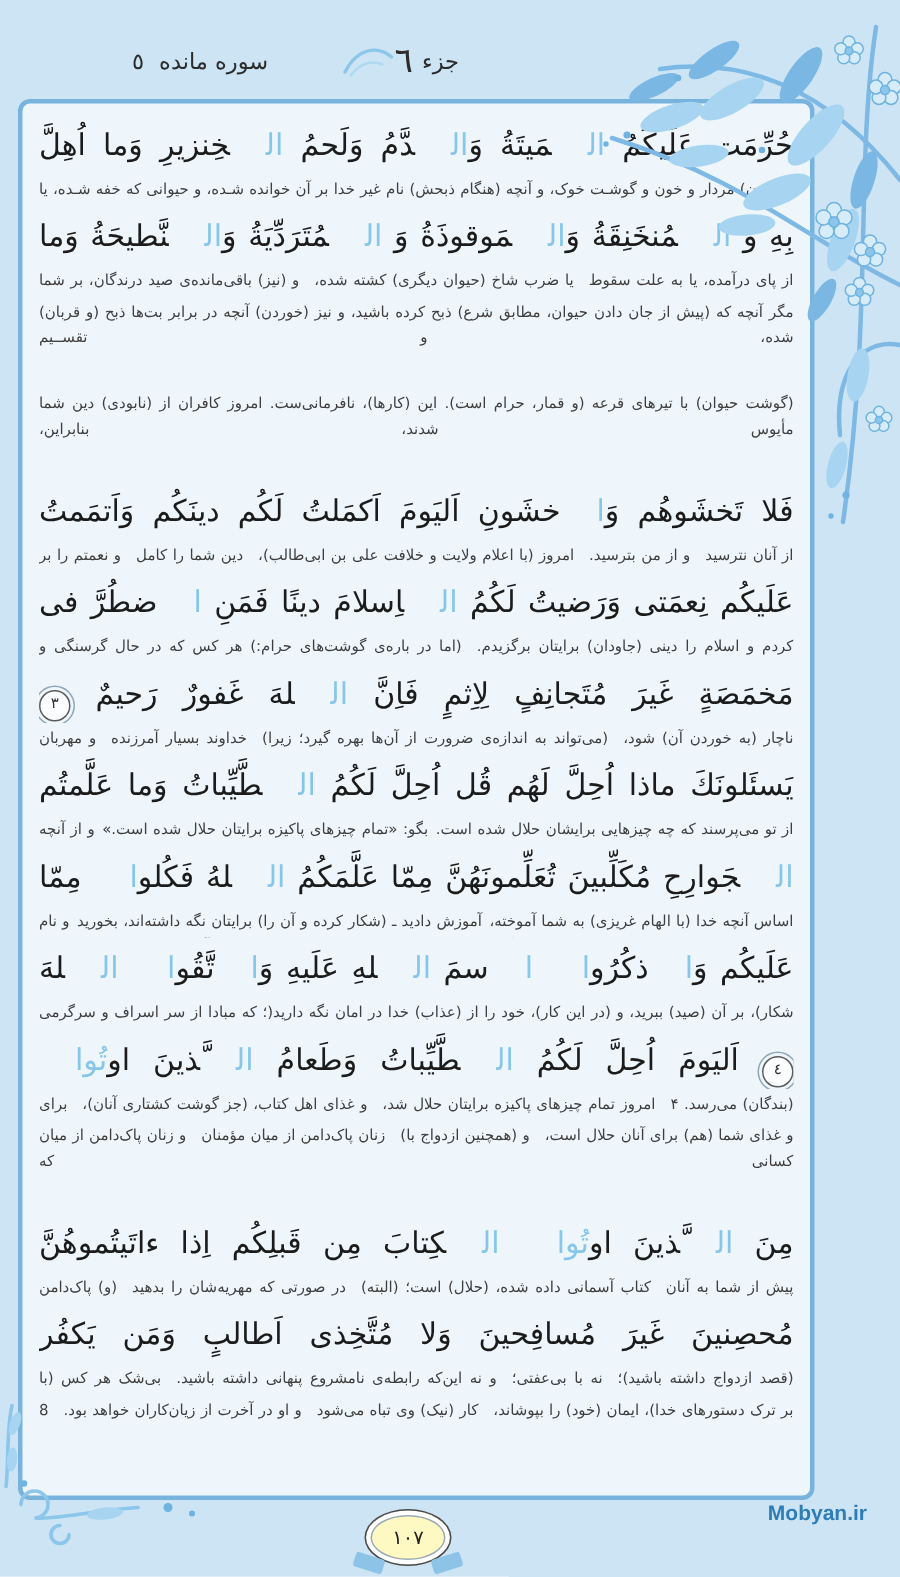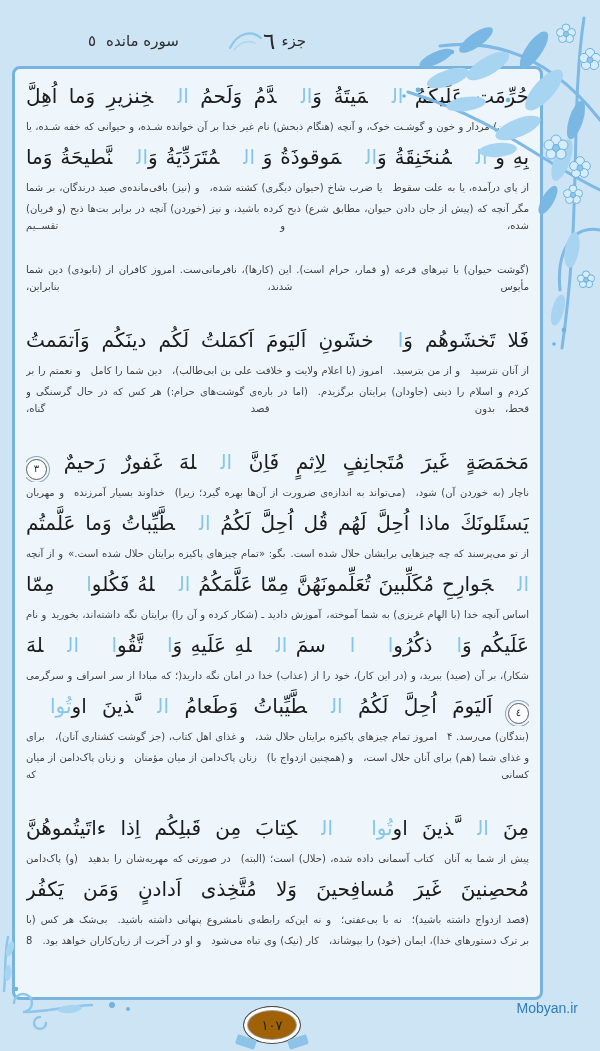--- a/index.html
+++ b/index.html
@@ -38,34 +38,34 @@
     box-shadow:0 0 0 2px #eef6fc,0 0 0 3px #8fa6b5;
     font-size:10px;color:#333;vertical-align:-3px;
   }
   .fa{
     direction:rtl;text-align:justify;text-align-last:justify;
     font-size:10px;line-height:17px;margin-top:2px;color:#3f3f3f;
   }
   
   .page-medallion{
     position:absolute;left:243px;top:1006px;width:56px;height:36px;
-    border:1.5px solid #4a4a4a;border-radius:50%;background:#a16207;
+    border:1.5px solid #4a4a4a;border-radius:50%;background:#fef9c3;
     box-shadow:inset 0 0 0 3px #fff, inset 0 0 0 4px #9aa9b4;
     display:flex;align-items:center;justify-content:center;
     font-size:13px;color:#222;z-index:3;
   }
   .page-medallion::before,.page-medallion::after{
     content:"";position:absolute;bottom:-4px;width:20px;height:10px;
     background:#8cc3e6;z-index:-1;border-radius:2px;
   }
   .page-medallion::before{left:-8px;transform:rotate(18deg);}
   .page-medallion::after{right:-8px;transform:rotate(-18deg);}
   .watermark{
     position:absolute;top:1000px;right:22px;
-    font-size:14px;font-weight:normal;color:#2e7db9;z-index:3;
+    font-size:14px;font-weight:bold;color:#2e7db9;z-index:3;
     font-family:"Liberation Sans","DejaVu Sans",sans-serif;
   }
   
   .floral-tr{position:absolute;top:0;right:0;z-index:2;pointer-events:none;}
   .header-curl{position:absolute;top:28px;left:228px;z-index:2;pointer-events:none;}
   .flourish-bl{position:absolute;left:0;top:925px;z-index:2;pointer-events:none;}
 </style>
 </head>
 <body>
 
@@ -104,20 +104,21 @@
   <div class="line-block">
     <div class="fa">(گوشت حیوان) با تیرهای قرعه (و قمار، حرام است). این (کارها)، نافرمانی‌ست. امروز کافران از (نابودی) دین شما مأیوس شدند، بنابراین،</div>
   </div>
 
   <div class="line-block">
     <div class="ar"><span>فَلا تَخشَوهُم وَ</span><span class="hl">ا</span><span>خشَونِ اَليَومَ اَكمَلتُ لَكُم دينَكُم وَاَتمَمتُ</span></div>
     <div class="fa">از آنان نترسید و از من بترسید. امروز (با اعلام ولایت و خلافت علی بن ابی‌طالب)، دین شما را کامل و نعمتم را بر شما تمام</div>
   </div>
 
   <div class="line-block">
+    <div class="ar"><span>عَلَيكُم نِعمَتى وَرَضيتُ لَكُمُ </span><span class="hl">ال</span><span>اِسلامَ دينًا فَمَنِ </span><span class="hl">ا</span><span>ضطُرَّ فى</span></div>
     <div class="fa">کردم و اسلام را دینی (جاودان) برایتان برگزیدم. (اما در باره‌ی گوشت‌های حرام:) هر کس که در حال گرسنگی و قحط، بدون قصد گناه،</div>
   </div>
 
   <div class="line-block">
     <div class="ar"><span>مَخمَصَةٍ غَيرَ مُتَجانِفٍ لِاِثمٍ فَاِنَّ </span><span class="hl">ال</span><span>لهَ غَفورٌ رَحيمٌ </span><span class="badge">٣</span></div>
     <div class="fa">ناچار (به خوردن آن) شود، (می‌تواند به اندازه‌ی ضرورت از آن‌ها بهره گیرد؛ زیرا) خداوند بسیار آمرزنده و مهربان است. ٣</div>
   </div>
 
   <div class="line-block">
     <div class="ar"><span>يَسئَلونَكَ ماذا اُحِلَّ لَهُم قُل اُحِلَّ لَكُمُ </span><span class="hl">ال</span><span>طَّيِّباتُ وَما عَلَّمتُم مِنَ</span></div>
@@ -142,21 +143,21 @@
   <div class="line-block">
     <div class="fa">و غذای شما (هم) برای آنان حلال است، و (همچنین ازدواج با) زنان پاک‌دامن از میان مؤمنان و زنان پاک‌دامن از میان کسانی که</div>
   </div>
 
   <div class="line-block">
     <div class="ar"><span>مِنَ </span><span class="hl">ال</span><span>َّذينَ او</span><span class="hl">تُوا</span><span> </span><span class="hl">ال</span><span>كِتابَ مِن قَبلِكُم اِذا ءاتَيتُموهُنَّ اُجورَهُنَّ</span></div>
     <div class="fa">پیش از شما به آنان کتاب آسمانی داده شده، (حلال) است؛ (البته) در صورتی که مهریه‌شان را بدهید (و) پاک‌دامن باشید و</div>
   </div>
 
   <div class="line-block">
-    <div class="ar"><span>مُحصِنينَ غَيرَ مُسافِحينَ وَلا مُتَّخِذى اَدادنٍ وَمَن يَكفُر</span></div>
+    <div class="ar"><span>مُحصِنينَ غَيرَ مُسافِحينَ وَلا مُتَّخِذى اَطالبٍ وَمَن يَكفُر</span></div>
     <div class="fa">(قصد ازدواج داشته باشید)؛ نه با بی‌عفتی؛ و نه این‌که رابطه‌ی نامشروع پنهانی داشته باشید. بی‌شک هر کس (با مداومت</div>
   </div>
 
   <div class="line-block">
     <div class="fa">بر ترک دستورهای خدا)، ایمان (خود) را بپوشاند، کار (نیک) وی تباه می‌شود و او در آخرت از زیان‌کاران خواهد بود. 8</div>
   </div>
 </div>
 </div>
 
 <svg class="floral-tr" width="252" height="360" viewBox="0 0 252 360">

